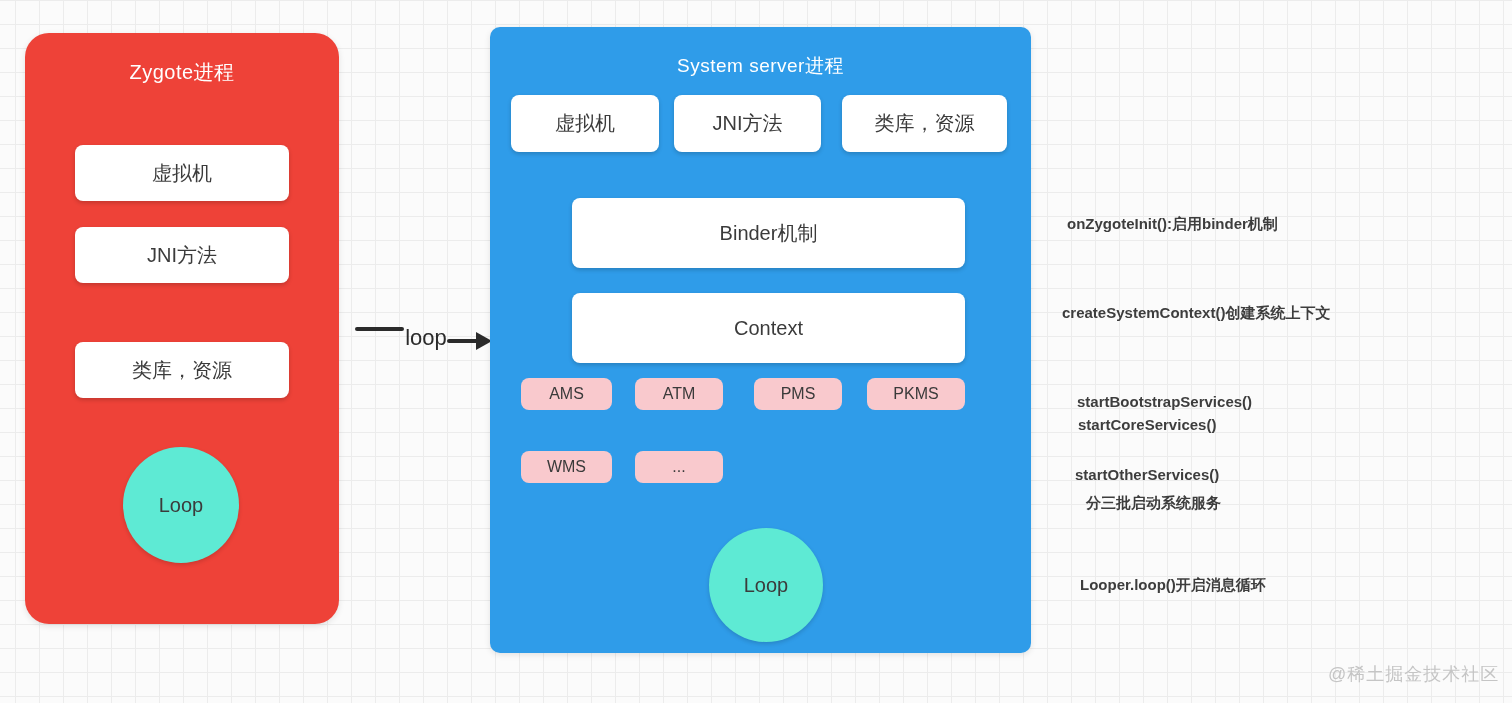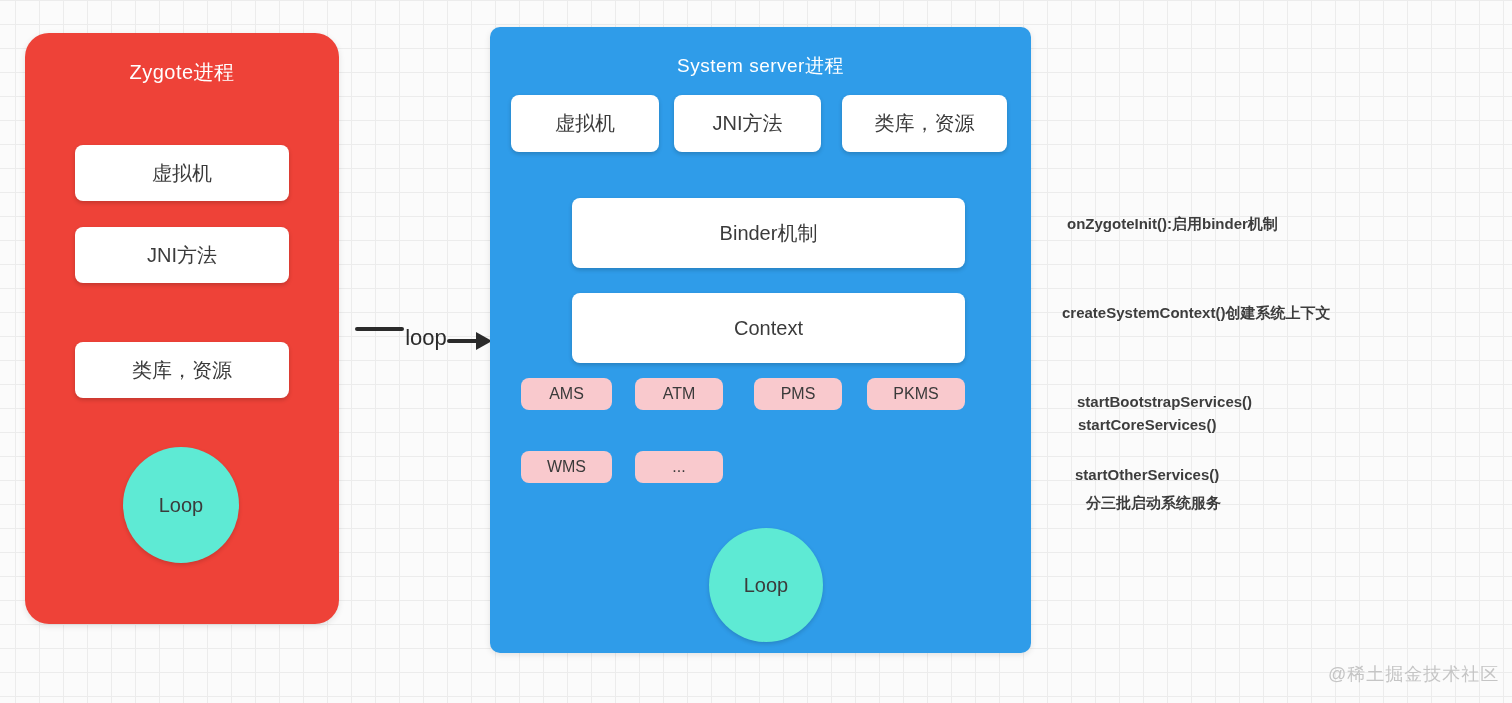--- a/index.html
+++ b/index.html
@@ -203,16 +203,17 @@
 
     <div class="loop-circle loop-circle--system">Loop</div>
   </div>
 
   <div class="annotation annotation--0">onZygoteInit():启用binder机制</div>
   <div class="annotation annotation--1">createSystemContext()创建系统上下文</div>
   <div class="annotation annotation--2">startBootstrapServices()</div>
   <div class="annotation annotation--3">startCoreServices()</div>
   <div class="annotation annotation--4">startOtherServices()</div>
   <div class="annotation annotation--5">分三批启动系统服务</div>
+  <div class="annotation annotation--6">Looper.loop()开启消息循环</div>
 
   <div class="watermark">@稀土掘金技术社区</div>
 
 </div>
 
 </body></html>

